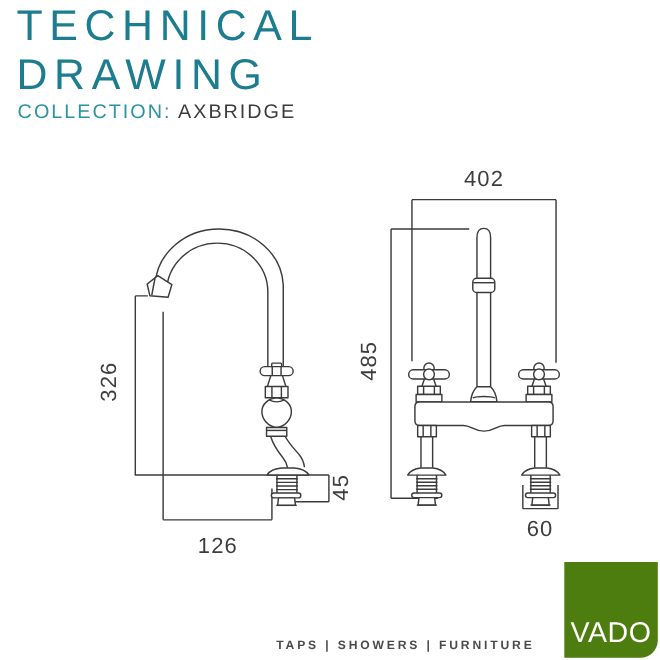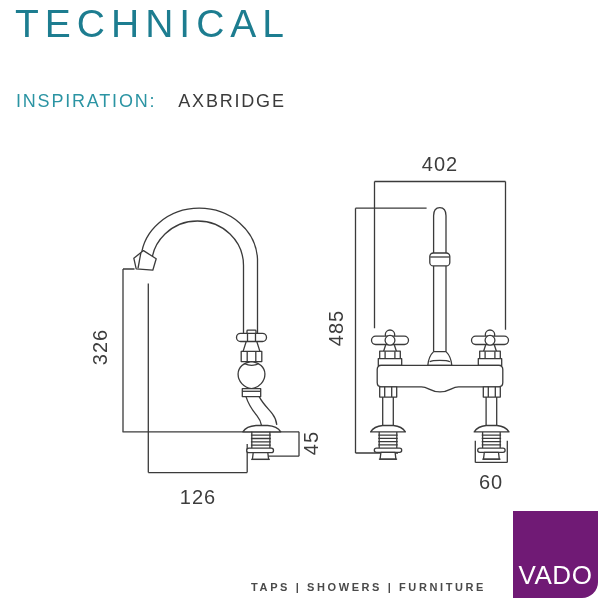--- a/index.html
+++ b/index.html
@@ -8,46 +8,47 @@
   
   .title-line{position:absolute;left:15px;color:#1d7d90;font-size:39px;line-height:46px;
               font-weight:400;letter-spacing:6px;white-space:nowrap;}
   #title1{top:1px;}
   #title2{top:46px;}
   .meta-line{position:absolute;left:16px;font-size:18px;line-height:22px;letter-spacing:1.8px;
              white-space:nowrap;}
   #meta-collection{top:90px;}
   #meta-product{top:113px;}
   .meta-label{color:#2b94a3;}
-  .meta-value{color:#3b3b3b;margin-left:22px;}
+  .meta-value{color:#3b3b3b;margin-left:6px;}
   
   #drawing-svg{position:absolute;left:0;top:0;width:600px;height:600px;}
   
   .dim{position:absolute;transform:translate(-50%,-50%);font-size:20px;color:#3d3d3d;
        letter-spacing:1px;white-space:nowrap;}
   .dim.rot{transform:translate(-50%,-50%) rotate(-90deg);}
   
   #tagline{position:absolute;right:117px;top:557px;font-size:17px;letter-spacing:2.6px;
            color:#6a6a6a;white-space:nowrap;}
   #categories{position:absolute;right:114px;top:581px;font-size:11px;font-weight:bold;
               letter-spacing:2.6px;color:#4a4a4a;white-space:nowrap;}
-  #vado-logo{position:absolute;left:513px;top:511px;width:85px;height:87px;background:#701a75;
+  #vado-logo{position:absolute;left:513px;top:511px;width:85px;height:87px;background:#4d7c0f;
              border-bottom-right-radius:16px;}
   #vado-logo .wordmark{position:absolute;bottom:7px;left:0;width:100%;text-align:center;
              color:#ffffff;font-size:26px;letter-spacing:0.5px;font-weight:400;}
 </style>
 </head>
 <body>
 
 <div id="page">
 
   <div class="title-line" id="title1">TECHNICAL</div>
+  <div class="title-line" id="title2">DRAWING</div>
 
   <div class="meta-line" id="meta-collection">
-    <span class="meta-label">INSPIRATION:</span><span class="meta-value">AXBRIDGE</span>
+    <span class="meta-label">COLLECTION:</span><span class="meta-value">AXBRIDGE</span>
   </div>
 
   <svg id="drawing-svg" viewBox="0 0 600 600" fill="none" stroke="#3b3b3b" stroke-width="1.3" stroke-linejoin="round" stroke-linecap="butt">
 
     <g>
 
       <path d="M 122.5 431.8 H 299"></path>
       <path d="M 299 431.8 V 456.2 M 299 456.2 H 257"></path>
       <path d="M 123 269 V 431.8 M 123 269 H 134.5"></path>
       <path d="M 148.3 283.5 V 472.6 M 148.3 472.6 H 247.2 M 247.2 472.6 V 444"></path>

